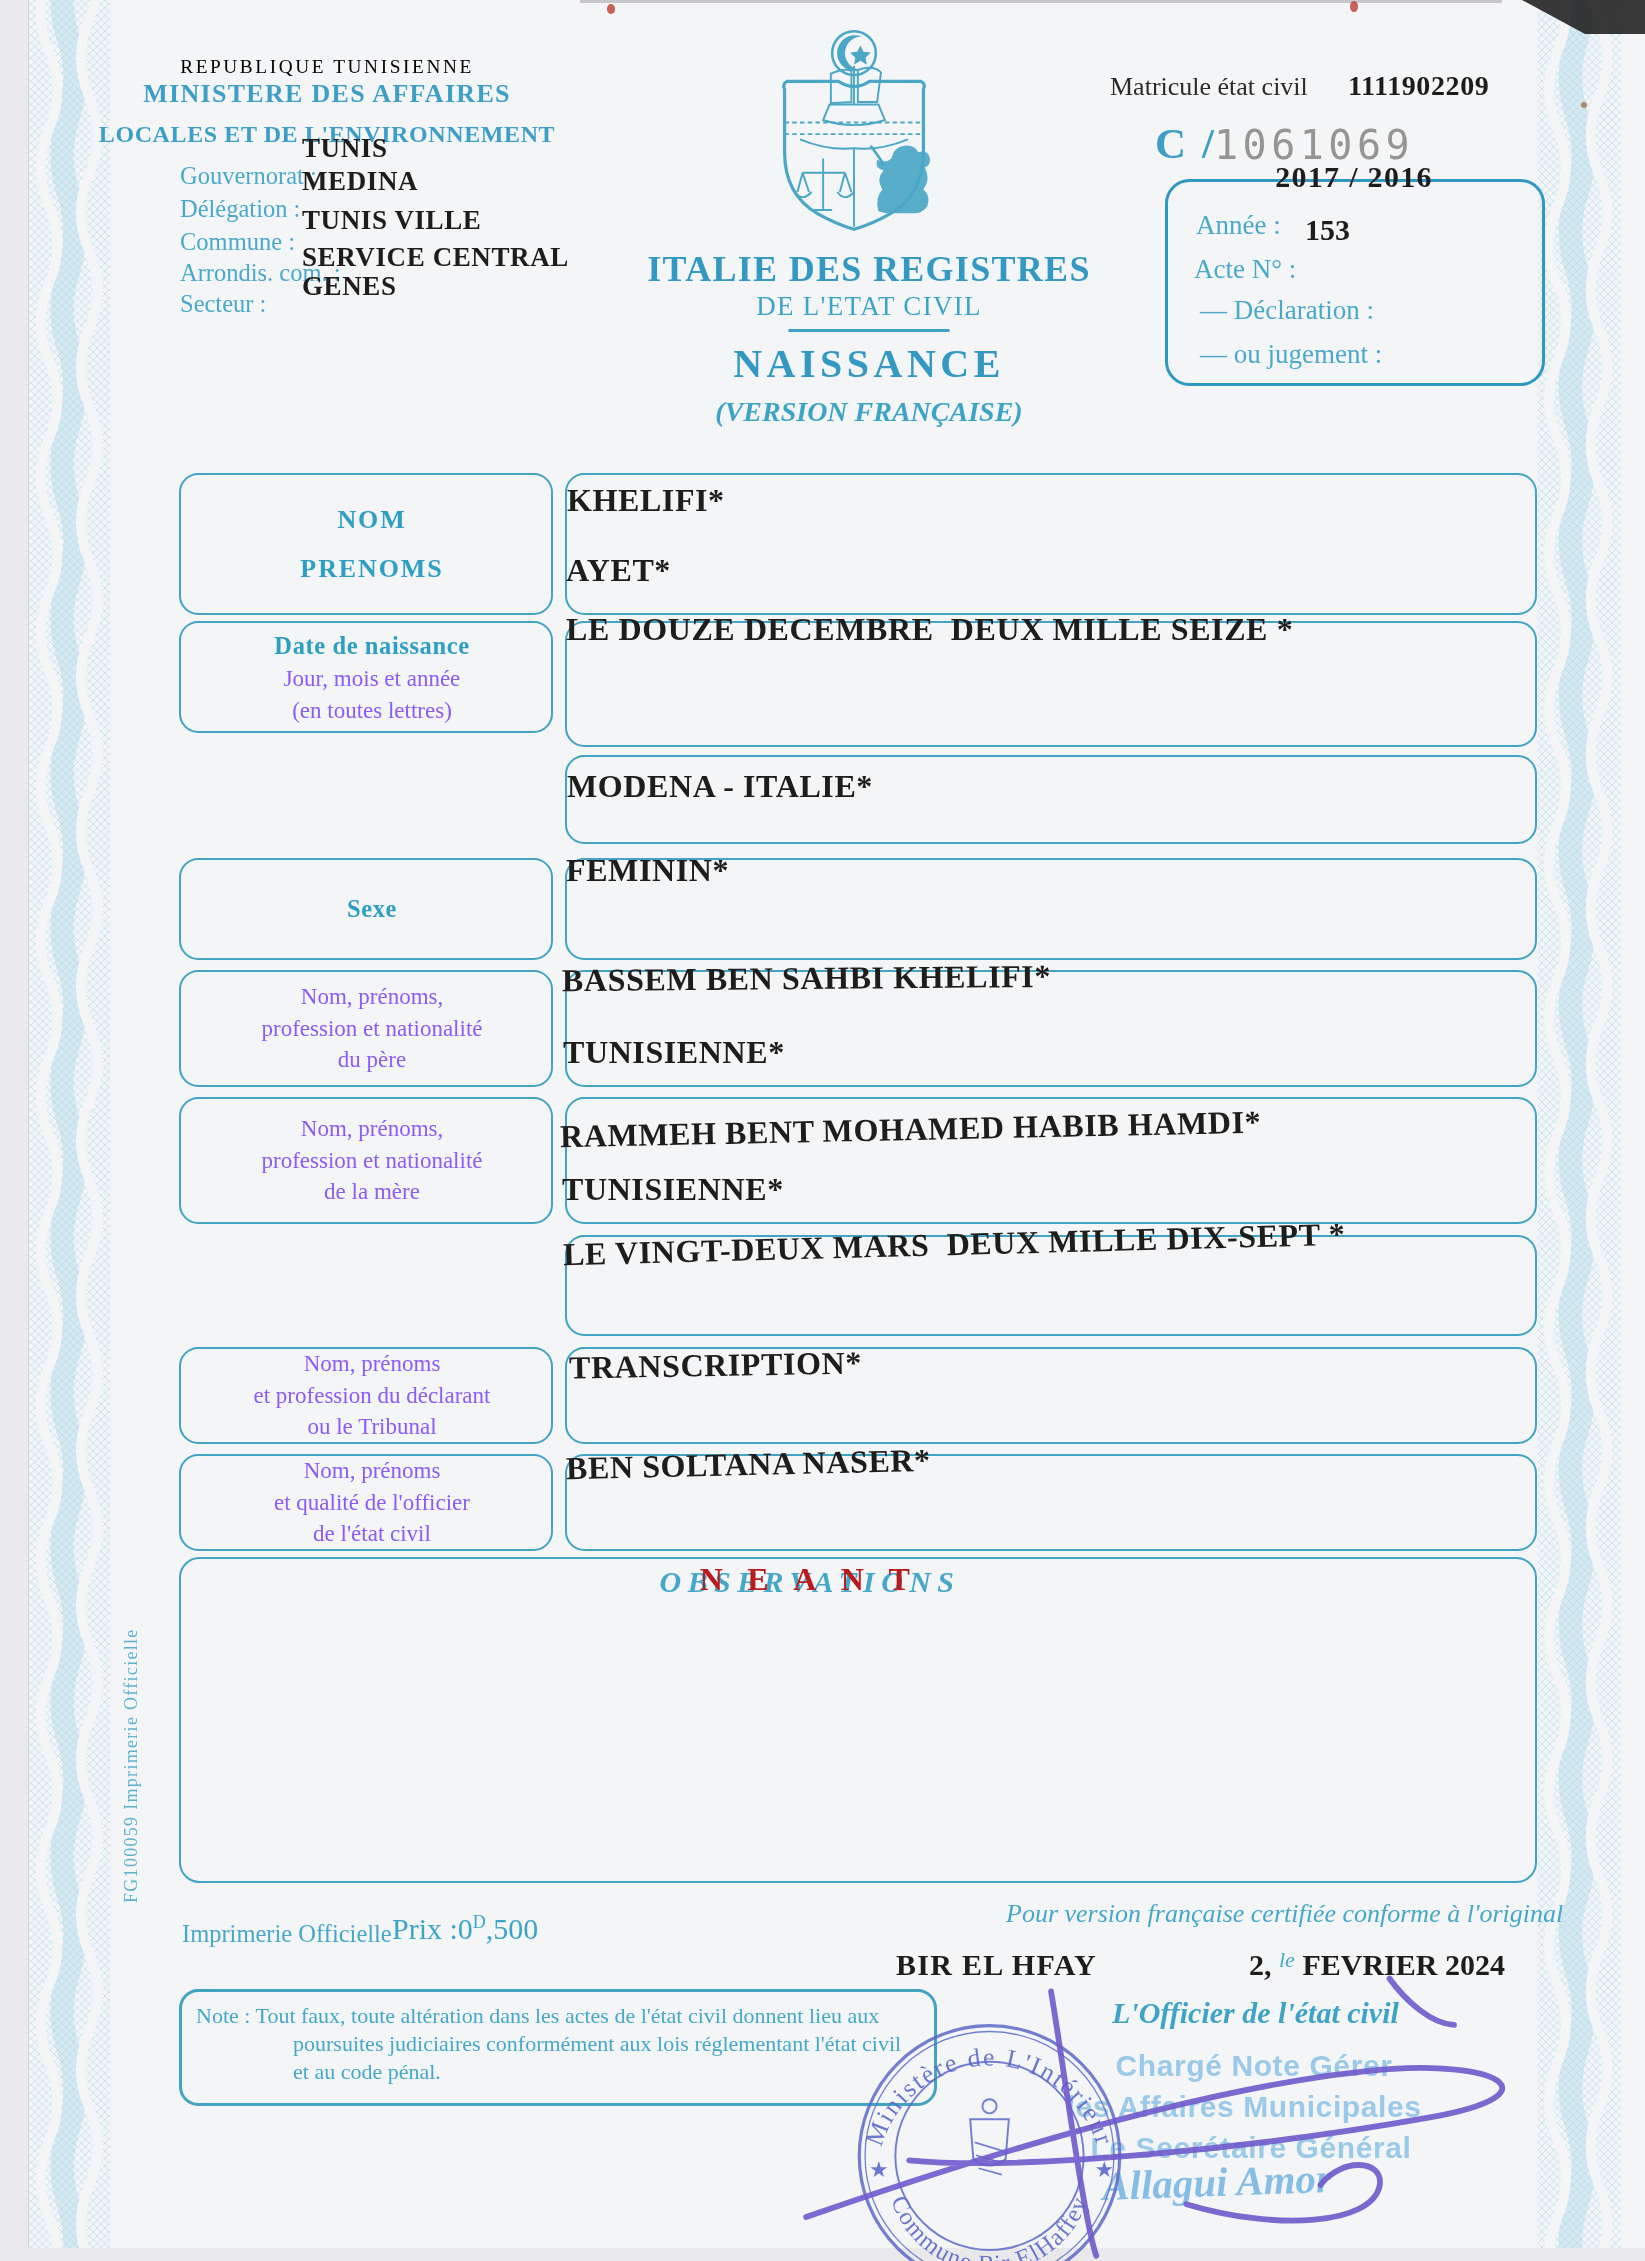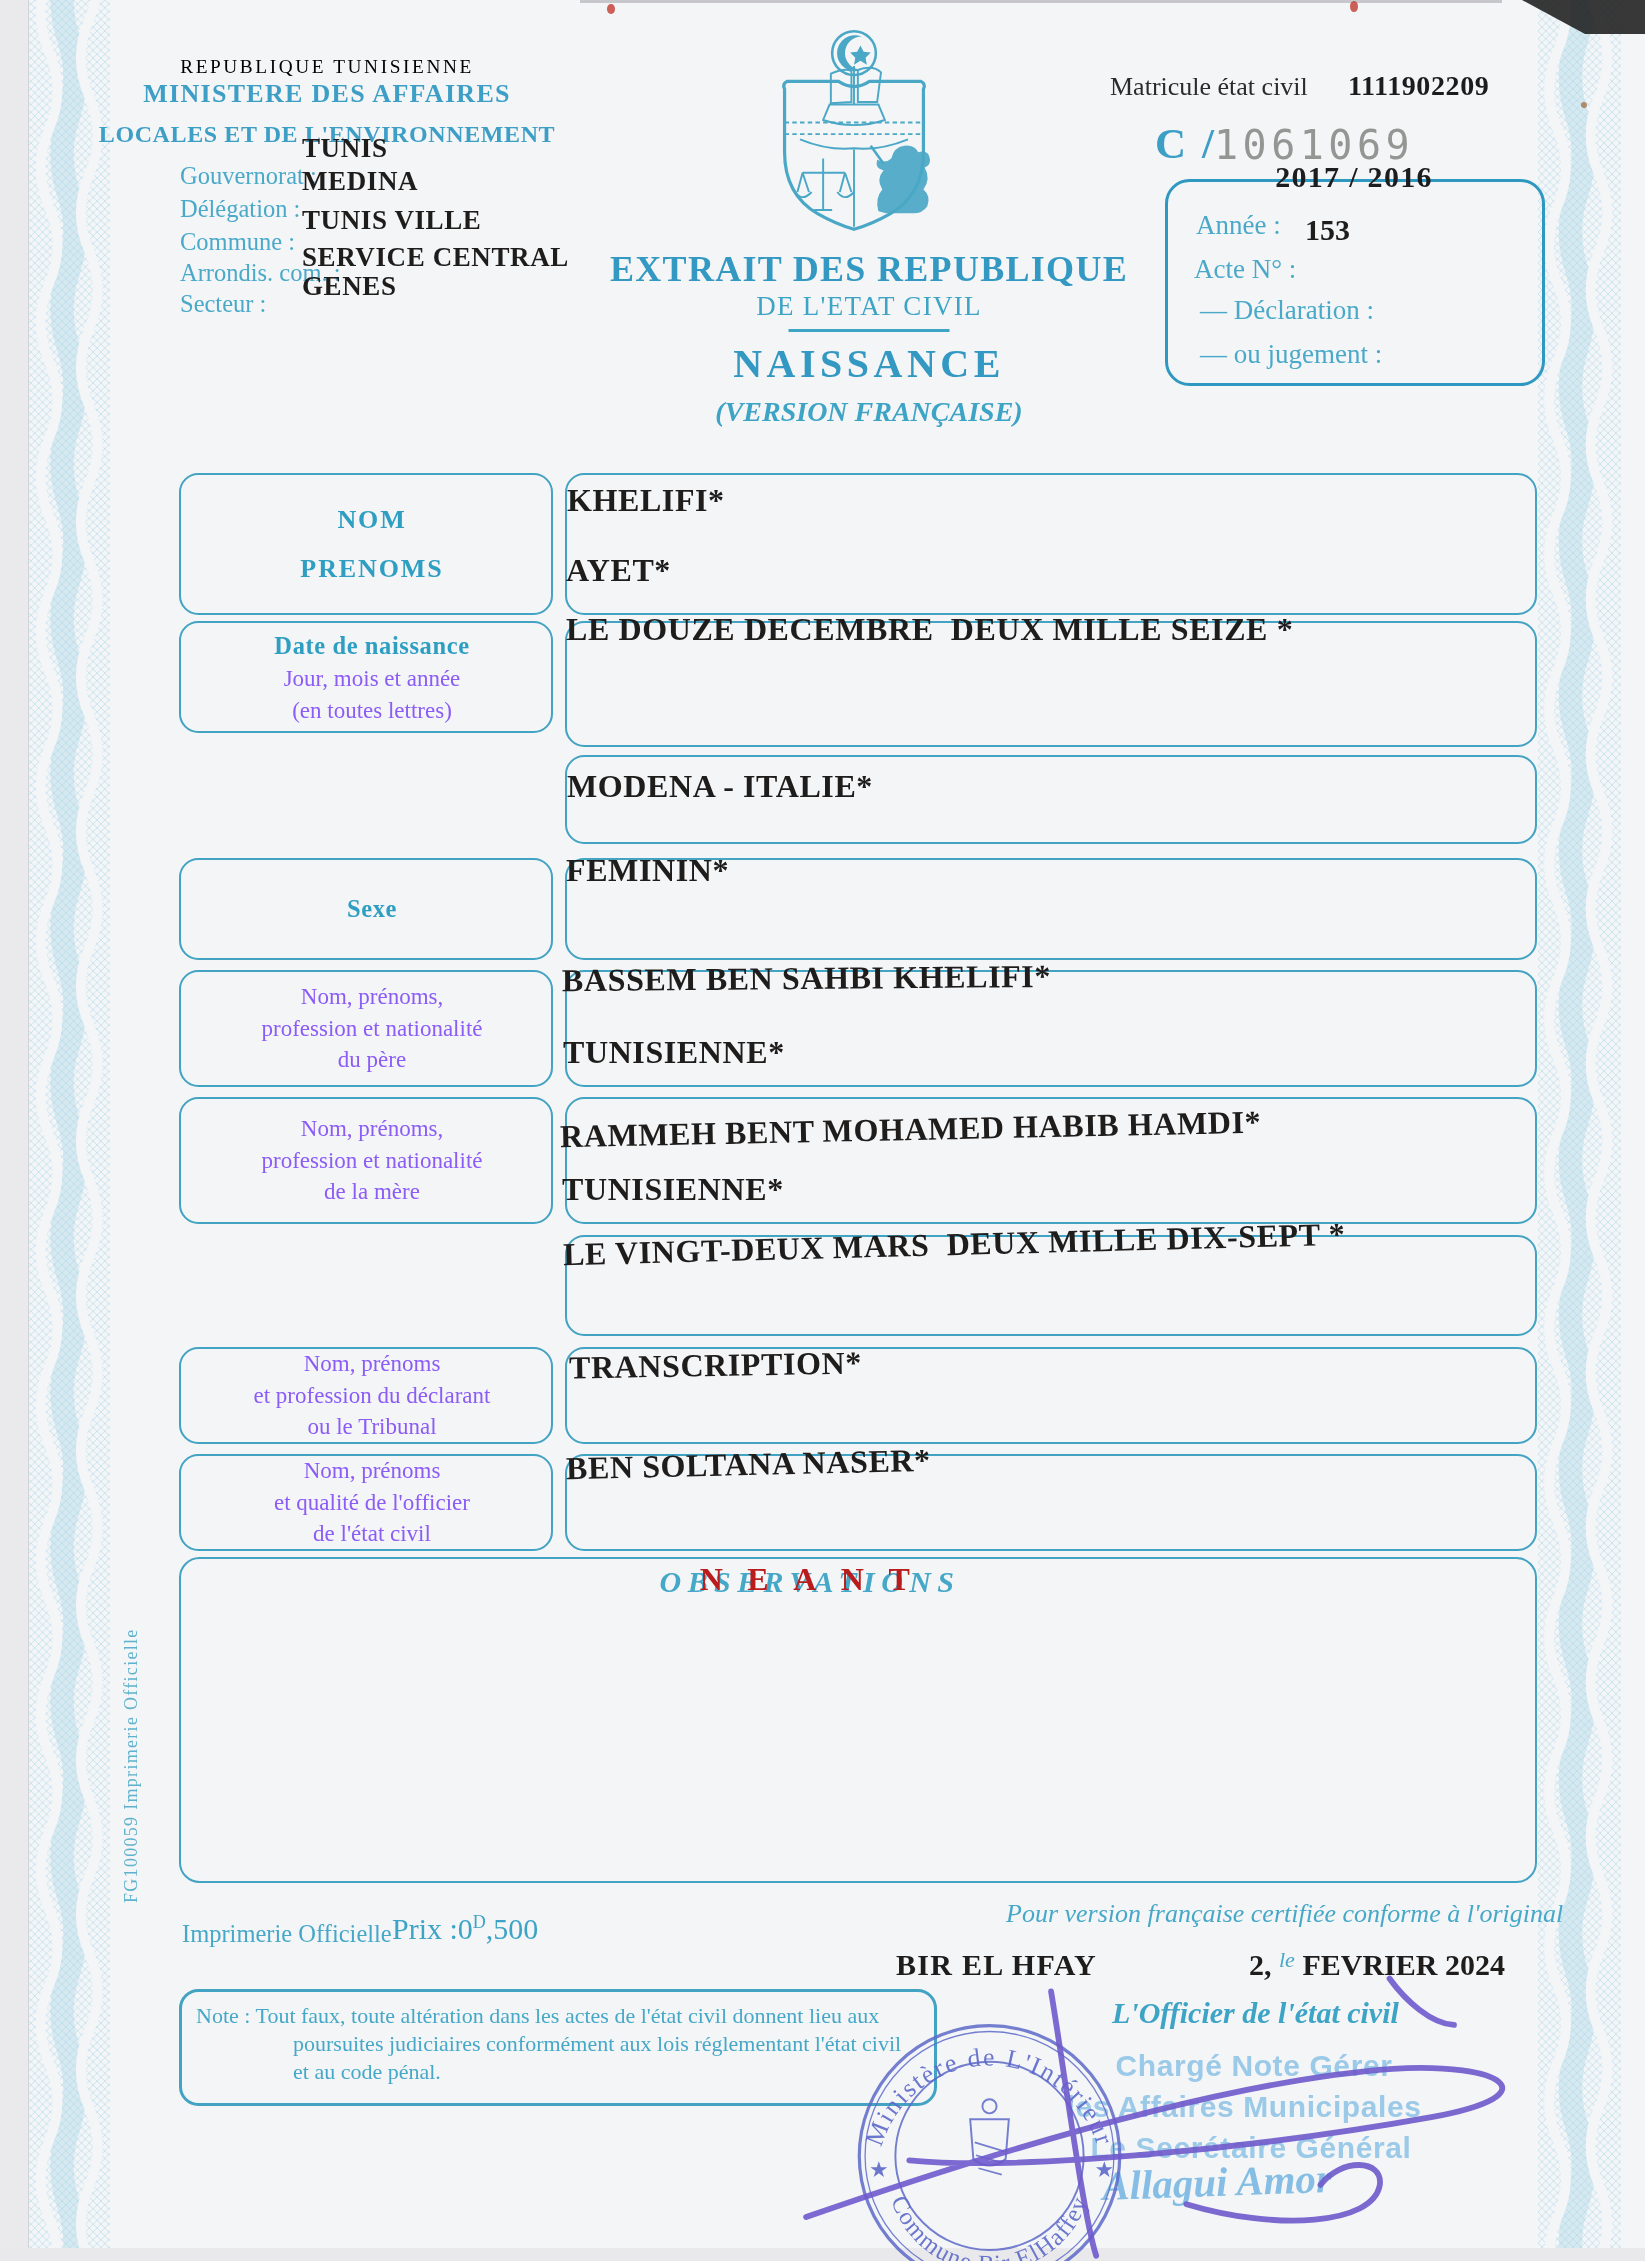--- a/index.html
+++ b/index.html
@@ -141,21 +141,21 @@
   <span class="abs serial-n">1061069</span>
 
   <div class="abs acte-box"></div>
   <div class="abs acte-years">2017 / 2016</div>
   <div class="abs acte-line" style="left:1196px;top:210px">Année :</div>
   <div class="abs acte-annee-v">153</div>
   <div class="abs acte-line" style="left:1194px;top:254px">Acte N° :</div>
   <div class="abs acte-line" style="left:1200px;top:295px">— Déclaration :</div>
   <div class="abs acte-line" style="left:1200px;top:339px">— ou jugement :</div>
 
-  <div class="abs t-extrait">EXTRAIT DES REPUBLIQUE</div>
+  <div class="abs t-extrait">ITALIE DES REGISTRES</div>
   <div class="abs t-etat">DE L'ETAT CIVIL</div>
   <div class="abs t-div"></div>
   <div class="abs t-naissance">NAISSANCE</div>
   <div class="abs t-version">(VERSION FRANÇAISE)</div>
 
   <div class="lbox" style="top:473px;height:142px">
     <div class="lt" style="font-size:26px;letter-spacing:1.9px;line-height:1.9">NOM
 PRENOMS</div>
   </div>
   <div class="vbox" style="top:473px;height:142px"></div>

